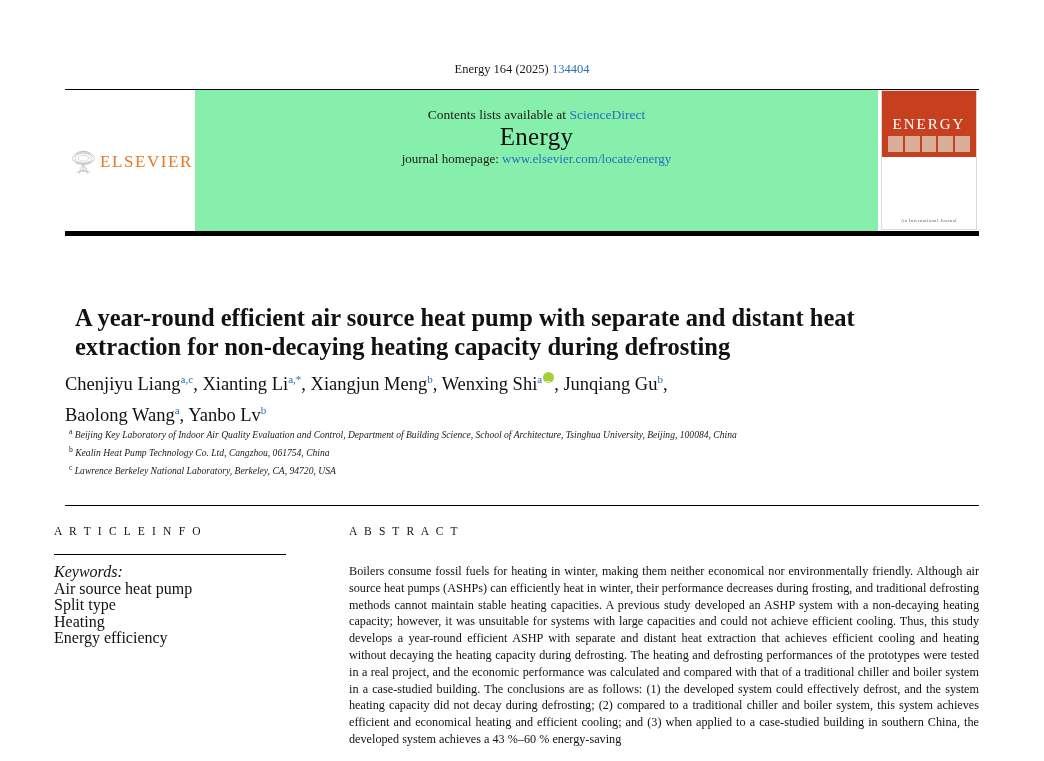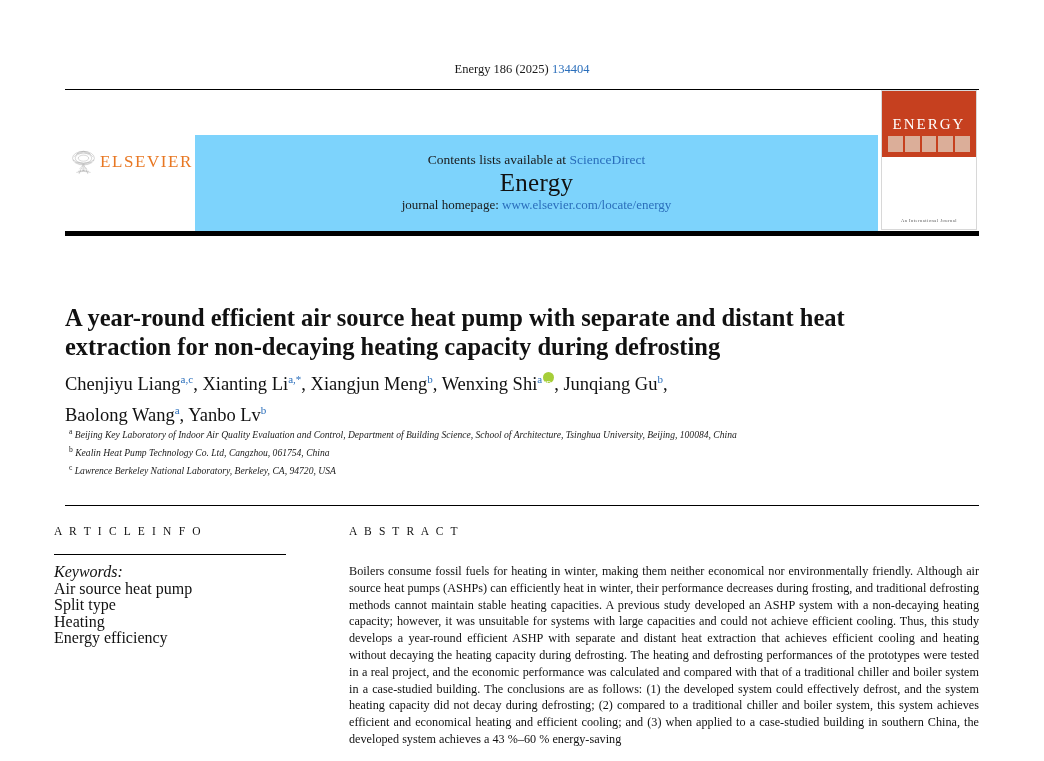--- a/index.html
+++ b/index.html
@@ -68,28 +68,26 @@
   }
   .elsevier-word {
     font-family: "Liberation Serif", serif;
     font-size: 17px;
     letter-spacing: 1.6px;
     color: #e87722;
     margin-top: 1px;
   }
   .journal-center {
     flex: 1 1 auto;
-    background: #7dd3fc;
+    background: #86efac;
     display: flex;
     flex-direction: column;
     align-items: center;
-    justify-content: space-between;
     padding: 17px 0 18px 0;
     box-sizing: border-box;
-    margin-top: 45px;
   }
   .contents-line {
     font-size: 13.5px;
     color: #1a1a1a;
   }
   .contents-line a, .homepage-line a {
     color: #2a6ebb;
     text-decoration: none;
   }
   .journal-name {
@@ -157,21 +155,21 @@
   }
   .cover-mid-text {
     font-size: 4.5px;
     letter-spacing: .5px;
     color: #555;
   }
   
   .paper-title {
     position: absolute;
     top: 287px;
-    left: 65px;
+    left: 75px;
     width: 800px;
     font-size: 24.5px;
     line-height: 29px;
     color: #111;
   }
   
   .authors {
     position: absolute;
     top: 366px;
     left: 65px;
@@ -271,21 +269,21 @@
     text-align: justify;
     color: #111;
   }
 </style>
 </head>
 <body>
 
 <div class="page">
 
   <div class="running-head">
-    <span>Energy 186 (2025)</span>
+    <span>Energy 164 (2025)</span>
     <span class="rh-link">134404</span>
   </div>
 
   <div class="masthead">
 
     <div class="elsevier-logo">
       <svg class="tree-svg" width="120" height="96" viewBox="0 0 120 96">
         <g stroke="#3b3b3b" stroke-width="0.7" fill="none">
           <ellipse cx="60" cy="34" rx="40" ry="25"></ellipse>
           <path d="M24 30 q12 -16 36 -18 q24 2 36 18"></path>

